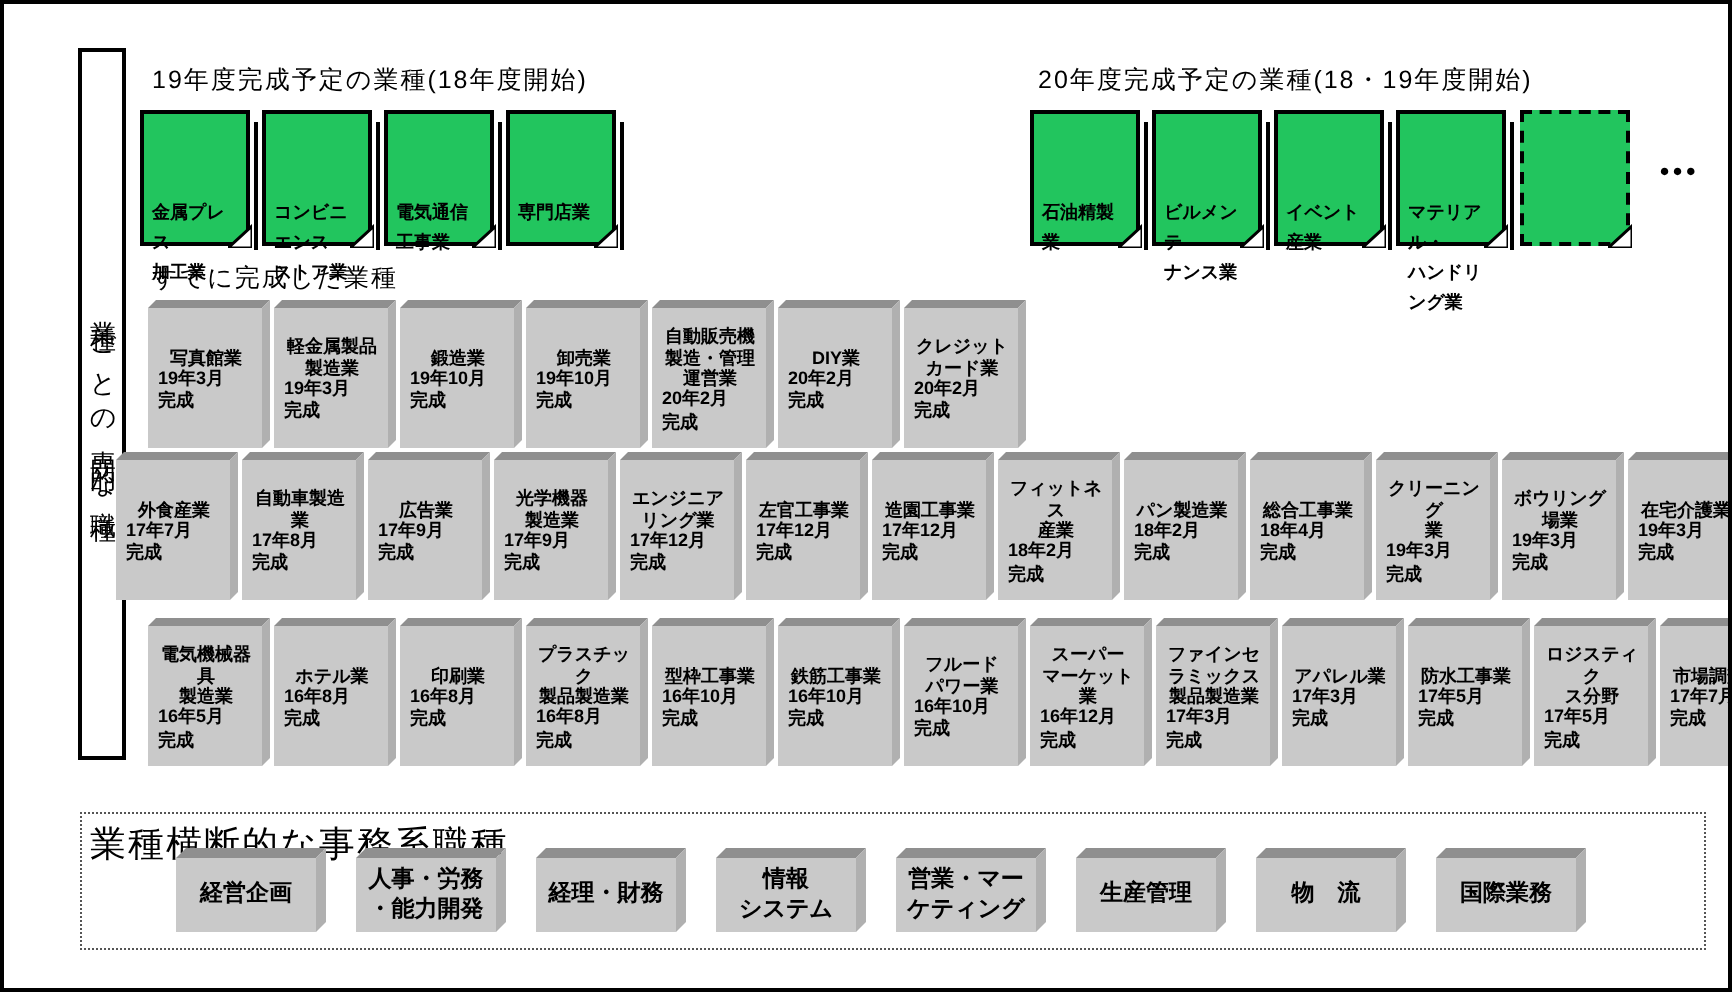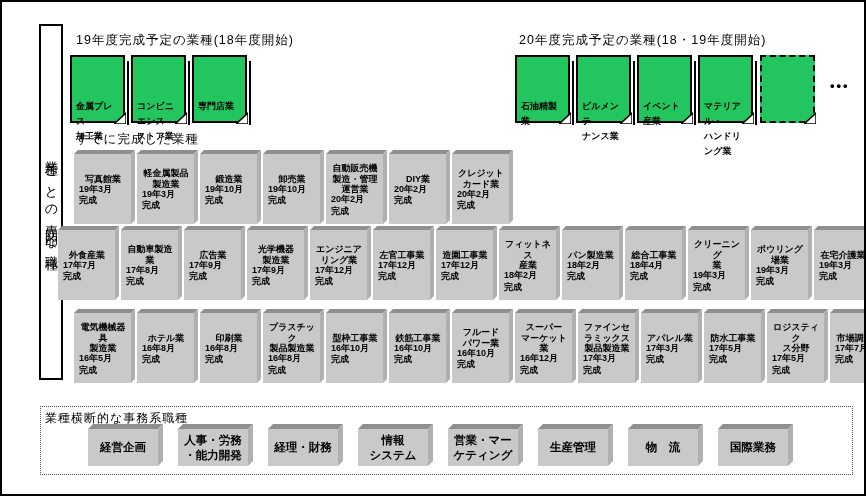--- a/index.html
+++ b/index.html
@@ -38,21 +38,21 @@
   .ibox::after { content:""; position:absolute; left:100%; top:0; width:4px; height:100%;
     background:#b0b0b0; transform:skewY(-45deg); transform-origin:left top; }
   .ibox-name { font-size:9px; font-weight:bold; line-height:1.15; text-align:center;
     white-space:pre-line; word-break:break-all; }
   .ibox-date { font-size:9px; font-weight:bold; line-height:1.25; text-align:left;
     padding-left:2px; white-space:pre-line; }
 
   
   .office-wrap { position:absolute; left:38px; top:404px; width:813px; height:69px;
     border:1.5px dotted #555; background:#fff; }
-  .office-title { position:absolute; left:4px; top:3px; font-size:12px; letter-spacing:1px; white-space:nowrap; }
+  .office-title { position:absolute; left:4px; top:3px; font-size:18px; letter-spacing:1px; white-space:nowrap; }
   .office-row { position:absolute; left:47px; top:22px; display:flex; gap:20px; }
   .obox { position:relative; width:70px; height:37px; background:#c9c9c9;
     display:flex; align-items:center; justify-content:center;
     font-size:11.5px; font-weight:bold; line-height:1.25; text-align:center; white-space:pre-line; }
   .obox::before { content:""; position:absolute; left:0; top:-5px; width:100%; height:5px;
     background:#8f8f8f; transform:skewX(-45deg); transform-origin:left bottom; }
   .obox::after { content:""; position:absolute; left:100%; top:0; width:5px; height:100%;
     background:#b0b0b0; transform:skewY(-45deg); transform-origin:left top; }
 </style>
 </head>
@@ -76,20 +76,28 @@
 
   <div class="card">
     <span class="shadowline"></span>
     <span class="card-label">コンビニエンス
 ストア業</span>
     <svg class="fold" width="12" height="12" viewBox="0 0 12 12">
       <path d="M0 12 L12 1 L12 12 Z" fill="#ffffff" stroke="#000000" stroke-width="1.5"></path>
     </svg>
   </div>
 
+  <div class="card">
+    <span class="shadowline"></span>
+    <span class="card-label">電気通信
+工事業</span>
+    <svg class="fold" width="12" height="12" viewBox="0 0 12 12">
+      <path d="M0 12 L12 1 L12 12 Z" fill="#ffffff" stroke="#000000" stroke-width="1.5"></path>
+    </svg>
+  </div>
 
   <div class="card">
     <span class="shadowline"></span>
     <span class="card-label">専門店業</span>
     <svg class="fold" width="12" height="12" viewBox="0 0 12 12">
       <path d="M0 12 L12 1 L12 12 Z" fill="#ffffff" stroke="#000000" stroke-width="1.5"></path>
     </svg>
   </div>
 </div>
 

